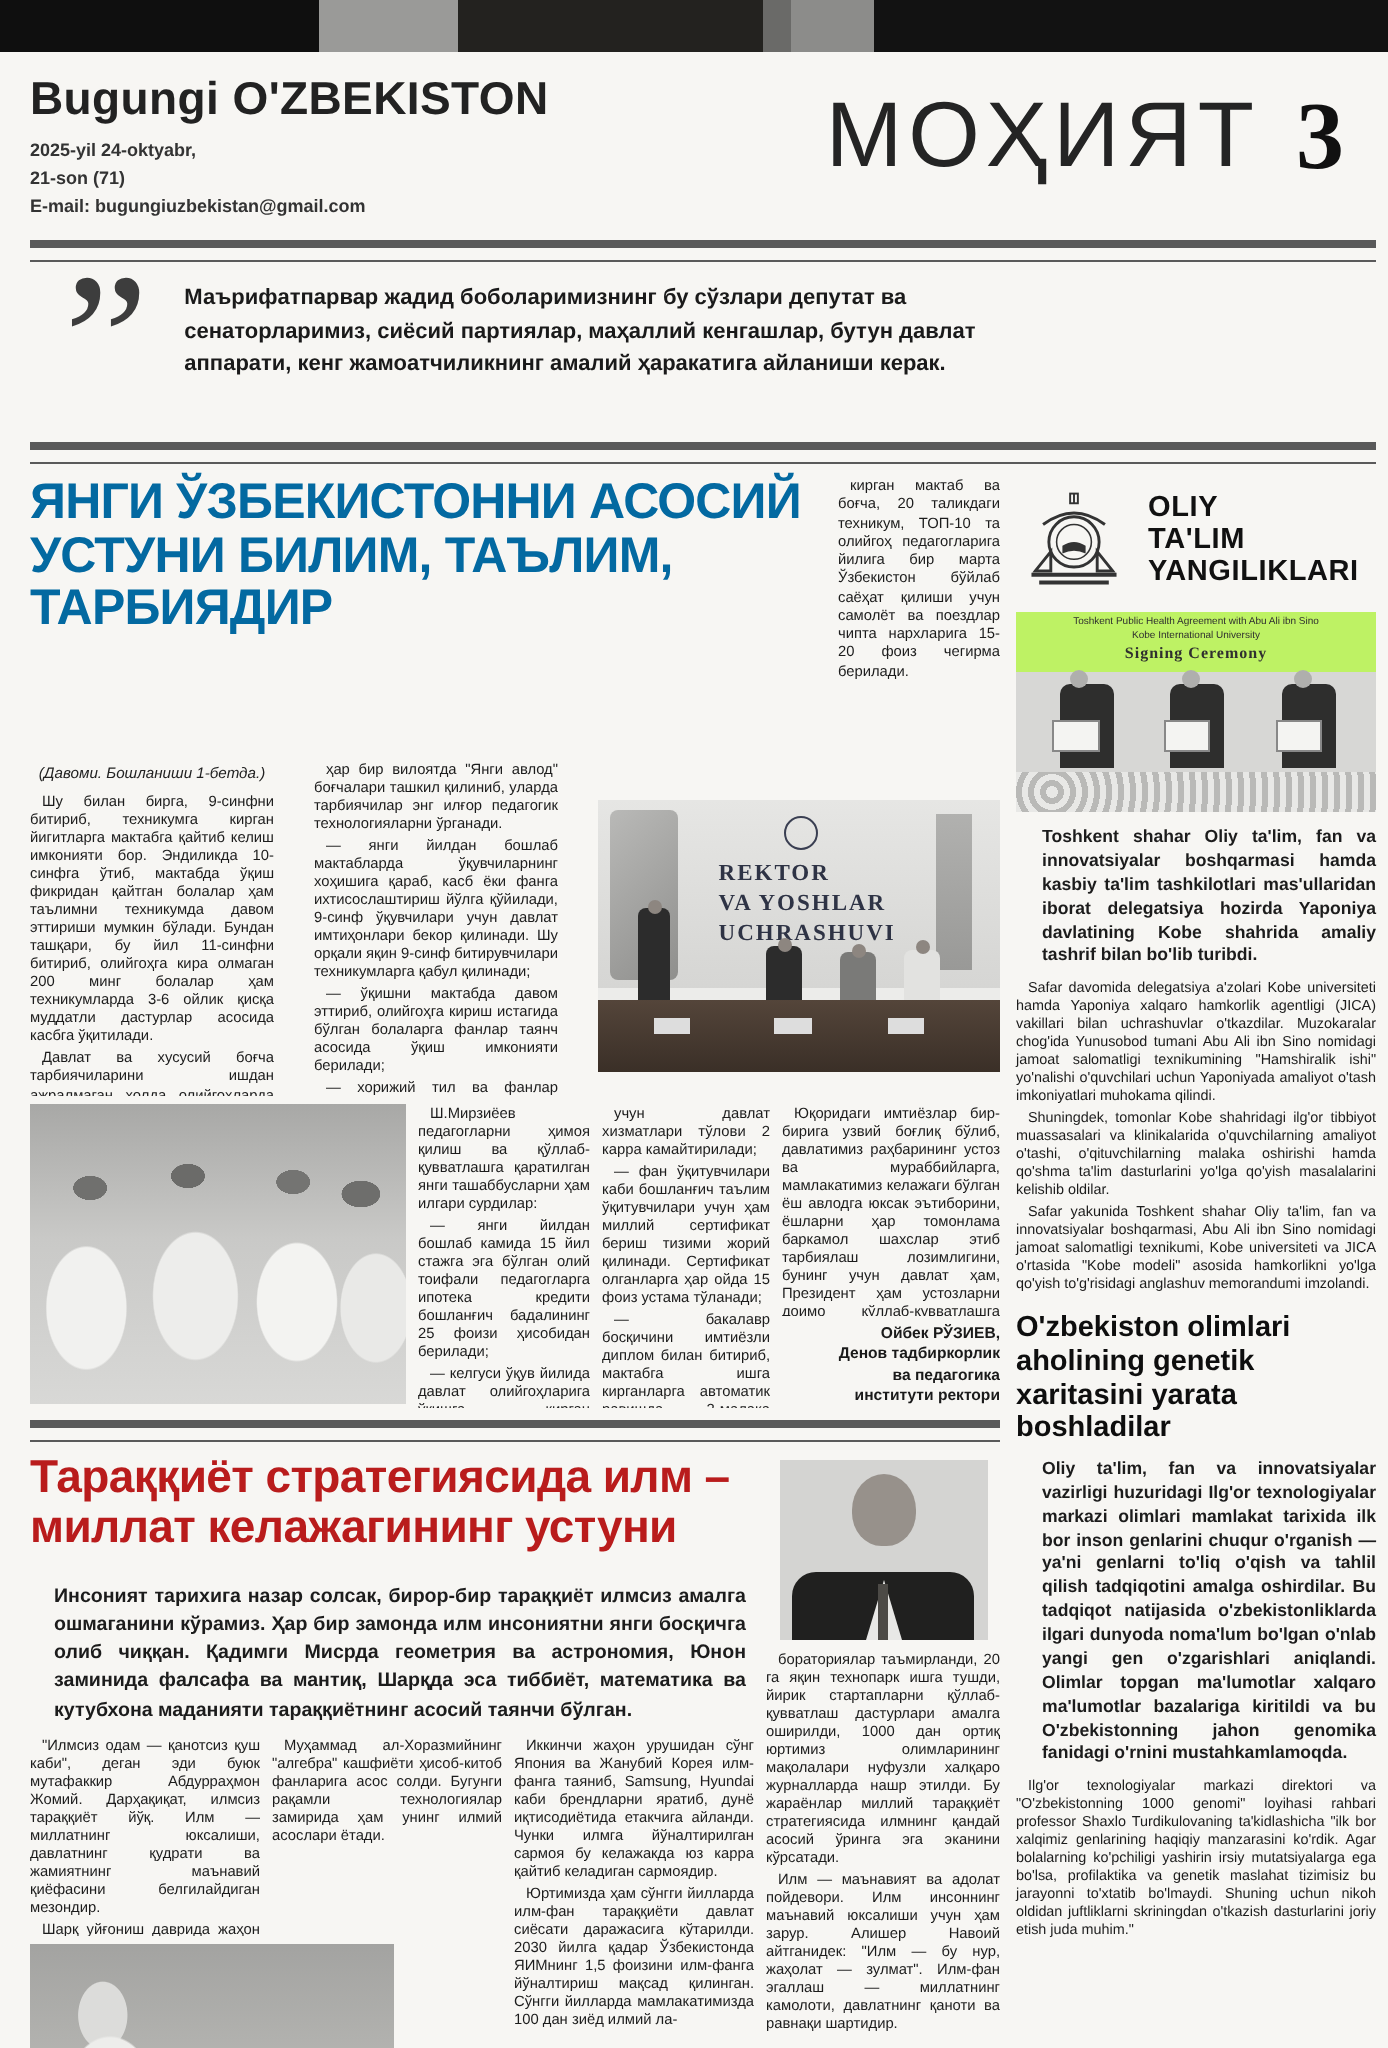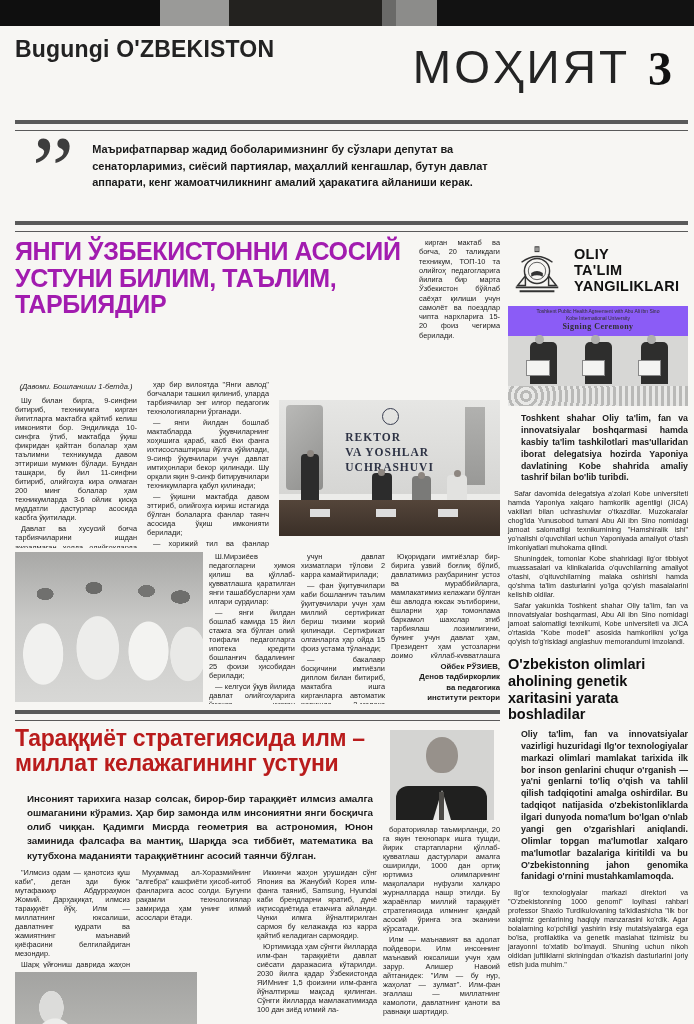--- a/index.html
+++ b/index.html
@@ -19,24 +19,24 @@
   
   .quote{display:flex;padding:2px 15px 4px 32px;height:84px;overflow:hidden;align-items:flex-start;}
   .quote-glyph{font-family:"Liberation Serif",serif;font-size:95px;line-height:.78;color:#3d3d3d;margin-right:18px;flex:0 0 auto;}
   .quote-text{font-size:11px;font-weight:700;line-height:1.5;color:#1a1a1a;max-width:420px;padding-top:8px;}
   
   .main{display:flex;gap:8px;padding:6px 6px 0 15px;align-items:flex-start;}
   .left-main{flex:0 0 485px;}
   .sidebar{flex:1;min-width:0;}
   
   .a1-headrow{display:flex;gap:6px;margin-bottom:4px;}
-  .headline1{flex:0 0 398px;font-size:25px;line-height:1.06;font-weight:700;letter-spacing:-.4px;color:#a21caf;}
+  .headline1{flex:0 0 398px;font-size:25px;line-height:1.06;font-weight:700;letter-spacing:-.4px;color:#0369a1;}
   .smallcol{font-size:7.4px;line-height:1.25;text-align:justify;overflow:hidden;}
   .cont-note{font-size:7.6px;font-style:italic;text-align:center;margin:2px 0 5px;color:#222;}
-  .a1-rowA{display:flex;gap:10px;height:168px;overflow:hidden;margin-bottom:4px;margin-top:38px;}
+  .a1-rowA{display:flex;gap:20px;height:168px;overflow:hidden;margin-bottom:4px;margin-top:38px;}
   .a1-rowA .tcol{flex:0 0 122px;}
   .a1-rowB{display:flex;gap:6px;height:152px;overflow:hidden;}
   .tcol{font-size:7.4px;line-height:1.22;text-align:justify;overflow:hidden;}
   .tcol p, .smallcol p, .sb-par p, .a2col p{margin:0 0 2px;text-indent:6px;}
   .photo{position:relative;overflow:hidden;background:#c9c9c7;}
   
   .ph-rektor{flex:1;height:136px;margin-top:20px;background:linear-gradient(180deg,#e6e6e4,#d8d8d6 58%,#cfcfcd);}
   .ph-rektor .deco-l{position:absolute;left:3%;top:4%;width:17%;height:62%;background:linear-gradient(135deg,#b9b9b7,#8f8f8d);border-radius:4px;}
   .ph-rektor .deco-r{position:absolute;right:7%;top:5%;width:9%;height:58%;background:linear-gradient(180deg,#b1b1af,#999997);}
   .ph-rektor .emblem{position:absolute;left:50%;top:6%;width:15px;height:15px;margin-left:-8px;border:1.5px solid #3a3f52;border-radius:50%;}
@@ -80,40 +80,43 @@
      linear-gradient(180deg,#a3a3a1,#bdbdb9 55%,#d4d4d0);}
   .byline{font-size:7.8px;font-weight:700;text-align:right;line-height:1.35;white-space:pre-line;margin-top:4px;color:#1a1a1a;}
   .a1-rowB .d3{display:flex;flex-direction:column;}
   .a1-rowB .d3 .fill{flex:1;overflow:hidden;}
   
   .sb-head{display:flex;gap:8px;align-items:center;margin:4px 0 8px;}
   .sb-logo{flex:0 0 58px;height:56px;}
   .sb-title{font-size:14.5px;font-weight:700;line-height:1.12;letter-spacing:.3px;white-space:pre-line;color:#111;}
   .sb-kicker{font-size:11.5px;font-weight:700;line-height:1.2;margin-bottom:7px;color:#111;}
   .ph-sign{width:100%;height:100px;margin-bottom:7px;background:#d7d7d5;}
-  .ph-sign .band{position:absolute;top:0;left:0;width:100%;height:30%;background:#8b5cf6;text-align:center;color:#2f2f2f;}
+  .ph-sign .band{position:absolute;top:0;left:0;width:100%;height:30%;background:#bef264;text-align:center;color:#2f2f2f;}
   .ph-sign .cap1{font-size:5px;line-height:1.4;padding-top:2px;}
   .ph-sign .cap2{font-family:"Liberation Serif",serif;font-size:8px;font-weight:700;letter-spacing:.5px;}
   .ph-sign .fig{position:absolute;bottom:22%;width:15%;height:42%;background:#2e2e2d;border-radius:5px 5px 0 0;}
   .ph-sign .fhead{position:absolute;width:9px;height:9px;border-radius:50%;background:#aFaFad;}
   .ph-sign .doc{position:absolute;bottom:30%;width:12%;height:14%;background:#f4f4f2;border:1px solid #888;}
   .ph-sign .flowers{position:absolute;bottom:0;left:0;width:100%;height:20%;background:
       repeating-radial-gradient(circle at 10% 50%,#e8e8e6 0 3px,#b9b9b7 3px 6px);}
   .sb-lead{font-size:8.8px;font-weight:700;line-height:1.35;text-align:justify;padding-left:13px;margin-bottom:5px;}
   .sb-par{font-size:7.2px;line-height:1.25;text-align:justify;}
   .sb-h2{font-size:14.5px;font-weight:700;line-height:1.15;margin:10px 0 6px;color:#0e0e0e;}
 </style>
 </head>
 <body>
 
 <div class="page">
   <div class="topstrip"></div>
 
   <div class="masthead">
     <div class="paper-title">Bugungi O'ZBEKISTON</div>
+    <div class="mast-lines">2025-yil 24-oktyabr,
+21-son (71)
+E-mail: bugungiuzbekistan@gmail.com</div>
     <div class="section-wrap">
       <div class="section-title">МОҲИЯТ</div>
       <div class="page-num">3</div>
     </div>
   </div>
   <div class="rule full"></div>
 
   <div class="quote">
     <div class="quote-glyph">”</div>
     <div class="quote-text">Маърифатпарвар жадид боболаримизнинг бу сўзлари депутат ва сенаторларимиз, сиёсий партиялар, маҳаллий кенгашлар, бутун давлат аппарати, кенг жамоатчиликнинг амалий ҳаракатига айланиши керак.</div>

